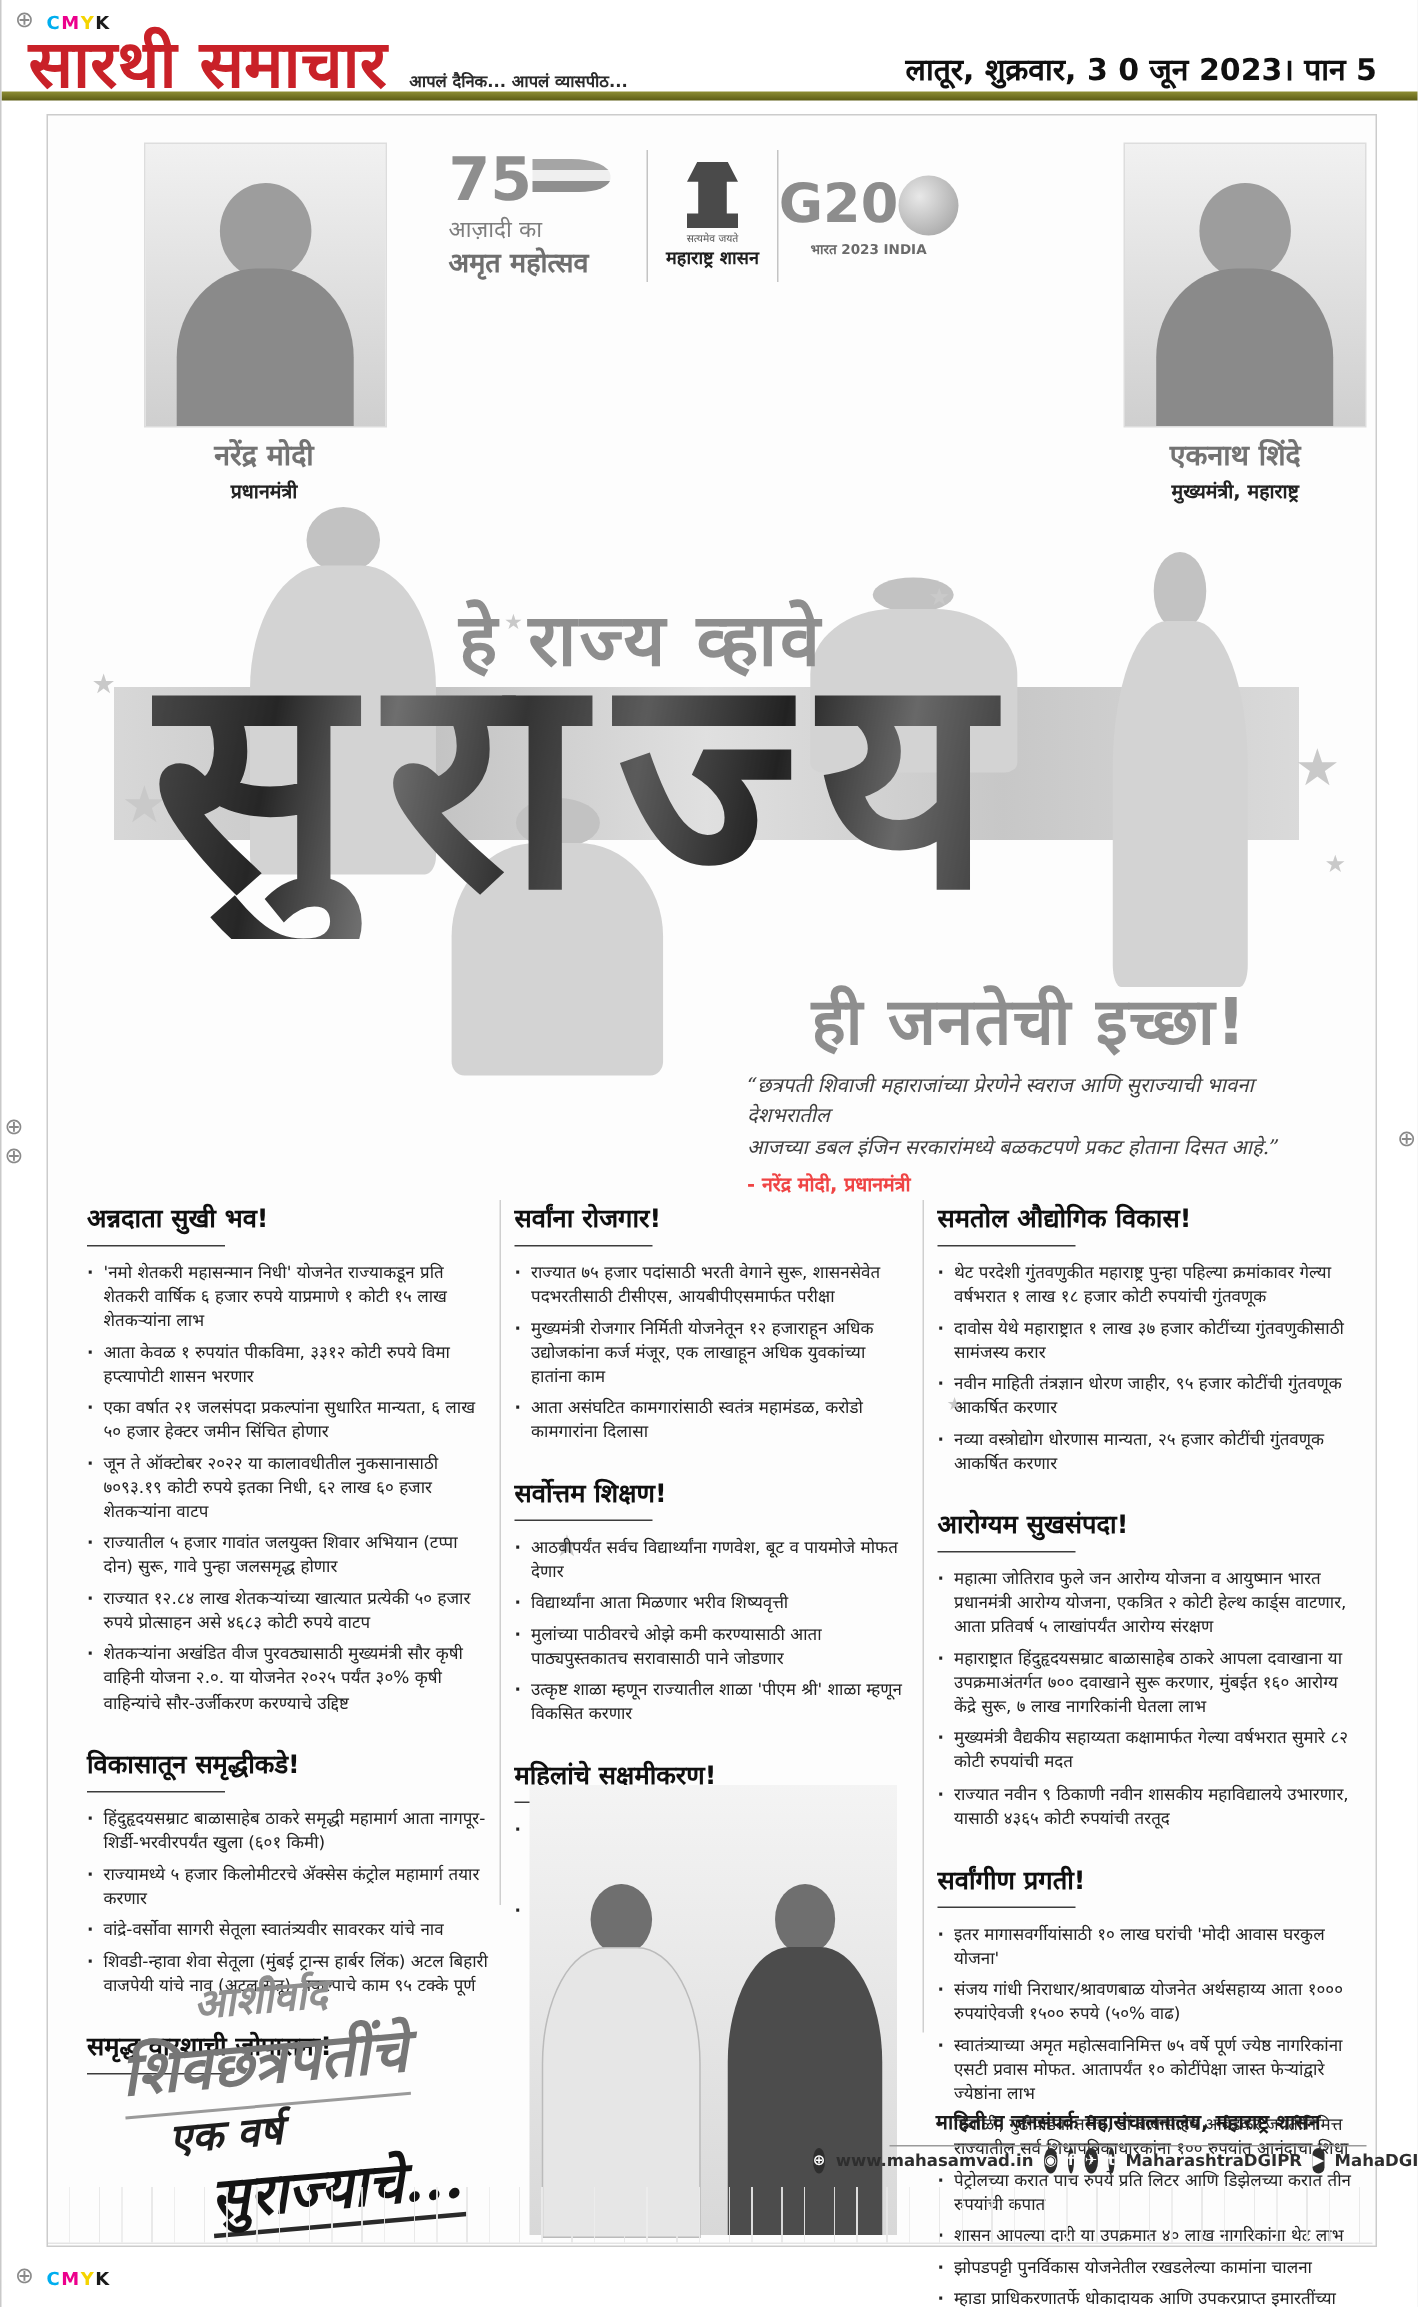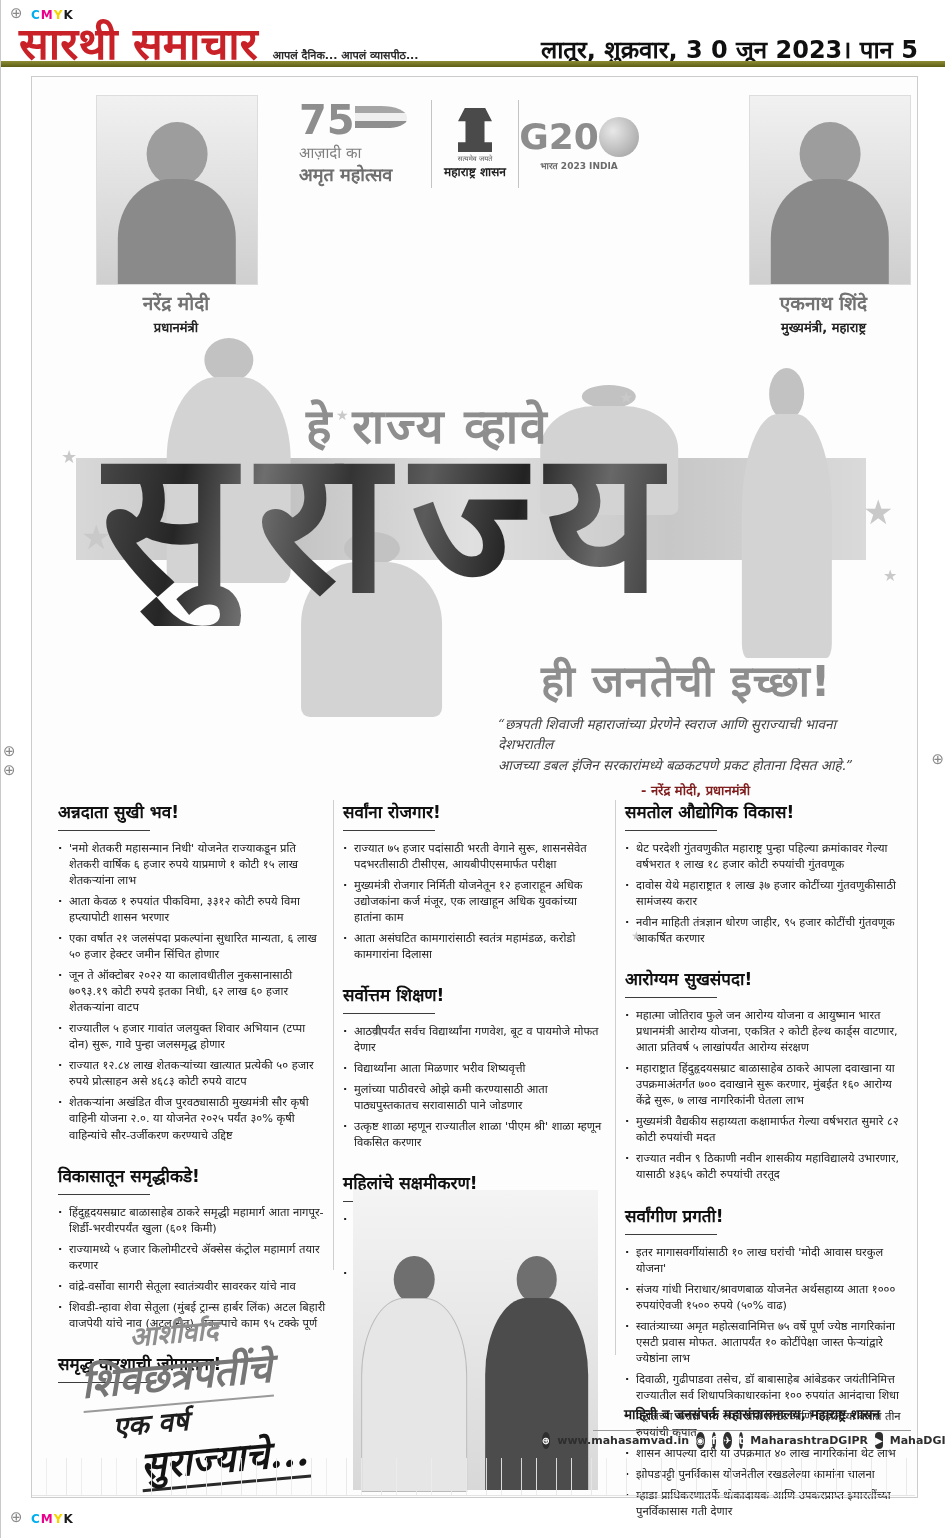--- a/index.html
+++ b/index.html
@@ -7,21 +7,21 @@
         font-family:"DejaVu Sans","Liberation Sans",sans-serif;overflow:hidden;
         border-left:1px solid #c9c9c9;border-right:1px solid #c9c9c9;}
   .abs{position:absolute;}
 
   
   .regmark{color:#8a8a8a;font-size:15px;line-height:1;}
   .cmyk{font-size:12px;font-weight:bold;letter-spacing:1px;}
   .cmyk .c{color:#00aeef}.cmyk .m{color:#ec008c}.cmyk .y{color:#f5d400}.cmyk .k{color:#1a1a1a}
   .masthead-title{font-size:44px;font-weight:bold;color:#c92128;line-height:1;}
   .masthead-tagline{font-size:11px;font-weight:bold;color:#2b2b2b;}
-  .dateline{font-size:24px;font-weight:bold;color:#101010;white-space:nowrap;}
+  .dateline{font-size:20px;font-weight:bold;color:#101010;white-space:nowrap;}
   .masthead-rule{height:6px;background:linear-gradient(#8d8d34,#5d5d15);}
 
   
   .ad-frame{left:30px;top:76px;width:885px;height:1420px;border:1px solid #cccccc;background:#fdfdfd;}
 
   
   .portrait{background:linear-gradient(#f1f1f1,#cfcfcf);border:1px solid #ddd;overflow:hidden;}
   .portrait::before{content:"";position:absolute;left:50%;top:14%;width:38%;height:34%;
       transform:translateX(-50%);border-radius:50%;background:#9d9d9d;}
   .portrait::after{content:"";position:absolute;left:50%;top:44%;width:74%;height:70%;
@@ -60,22 +60,22 @@
       opacity:.55;}
   .hero-kicker{font-size:48px;font-weight:bold;color:#8e8e8e;letter-spacing:2px;}
   .big-word{font-size:198px;font-weight:bold;line-height:1.05;letter-spacing:22px;color:#3a3a3a;white-space:nowrap;}
   @supports (-webkit-background-clip:text){
     .big-word{background:linear-gradient(100deg,#4a4a4a,#262626 15%,#6e6e6e 28%,#343434 42%,#5b5b5b 55%,#222 70%,#686868 84%,#303030);
       -webkit-background-clip:text;background-clip:text;color:transparent;}
   }
   .hero-subline{font-size:43px;font-weight:bold;color:#8e8e8e;letter-spacing:1px;}
   .hero-quote{font-family:"DejaVu Serif","Liberation Serif",serif;font-style:italic;
       font-size:13.5px;color:#3f3f3f;line-height:1.5;}
-  .hero-quote-attr{text-align:center;font-weight:bold;font-style:normal;
-      font-family:"DejaVu Sans",sans-serif;font-size:13px;color:#7f1d1d;margin-top:6px;}
+  .hero-quote-attr{text-align:left;font-weight:bold;font-style:normal;
+      font-family:"DejaVu Sans",sans-serif;font-size:13px;color:#ef4444;margin-top:6px;}
   .star{color:#c9c9c9;line-height:1;}
 
   
   .col{font-size:11.3px;color:#222;}
   .col h3{margin:0;font-size:17px;font-weight:bold;color:#101010;}
   .sec-rule{width:92px;border:none;border-top:1.5px solid #3c3c3c;margin:7px 0 10px 0;}
   .col ul{list-style:none;margin:0 0 20px 0;padding:0;}
   .col li{position:relative;padding-left:11px;margin-bottom:5px;line-height:1.42;}
   .col li::before{content:"·";position:absolute;left:0;top:0;font-weight:bold;color:#222;}
   .col-divider{width:1px;background:#cfcfcf;}
@@ -236,20 +236,21 @@
     </ul>
   </div>
 
   <div class="abs col" style="left:624px;top:800px;width:278px;">
     <h3>समतोल औद्योगिक विकास!</h3>
     <hr class="sec-rule">
     <ul>
       <li>थेट परदेशी गुंतवणुकीत महाराष्ट्र पुन्हा पहिल्या क्रमांकावर गेल्या वर्षभरात १ लाख १८ हजार  कोटी रुपयांची गुंतवणूक</li>
       <li>दावोस येथे महाराष्ट्रात १ लाख ३७ हजार कोटींच्या गुंतवणुकीसाठी सामंजस्य करार</li>
       <li>नवीन माहिती तंत्रज्ञान धोरण जाहीर, ९५ हजार कोटींची गुंतवणूक आकर्षित करणार</li>
+      <li>नव्या वस्त्रोद्योग धोरणास मान्यता, २५ हजार कोटींची गुंतवणूक आकर्षित करणार</li>
     </ul>
     <h3>आरोग्यम सुखसंपदा!</h3>
     <hr class="sec-rule">
     <ul>
       <li>महात्मा जोतिराव फुले जन आरोग्य योजना व आयुष्मान भारत प्रधानमंत्री आरोग्य योजना, एकत्रित २ कोटी हेल्थ कार्ड्स वाटणार, आता प्रतिवर्ष ५ लाखांपर्यंत आरोग्य संरक्षण</li>
       <li>महाराष्ट्रात हिंदुहृदयसम्राट बाळासाहेब ठाकरे आपला दवाखाना या उपक्रमाअंतर्गत ७०० दवाखाने सुरू करणार, मुंबईत १६० आरोग्य केंद्रे सुरू, ७ लाख नागरिकांनी घेतला लाभ</li>
       <li>मुख्यमंत्री वैद्यकीय सहाय्यता कक्षामार्फत गेल्या वर्षभरात सुमारे ८२ कोटी रुपयांची मदत</li>
       <li>राज्यात नवीन ९ ठिकाणी नवीन शासकीय महाविद्यालये उभारणार, यासाठी ४३६५ कोटी रुपयांची तरतूद</li>
     </ul>
     <h3>सर्वांगीण प्रगती!</h3>

